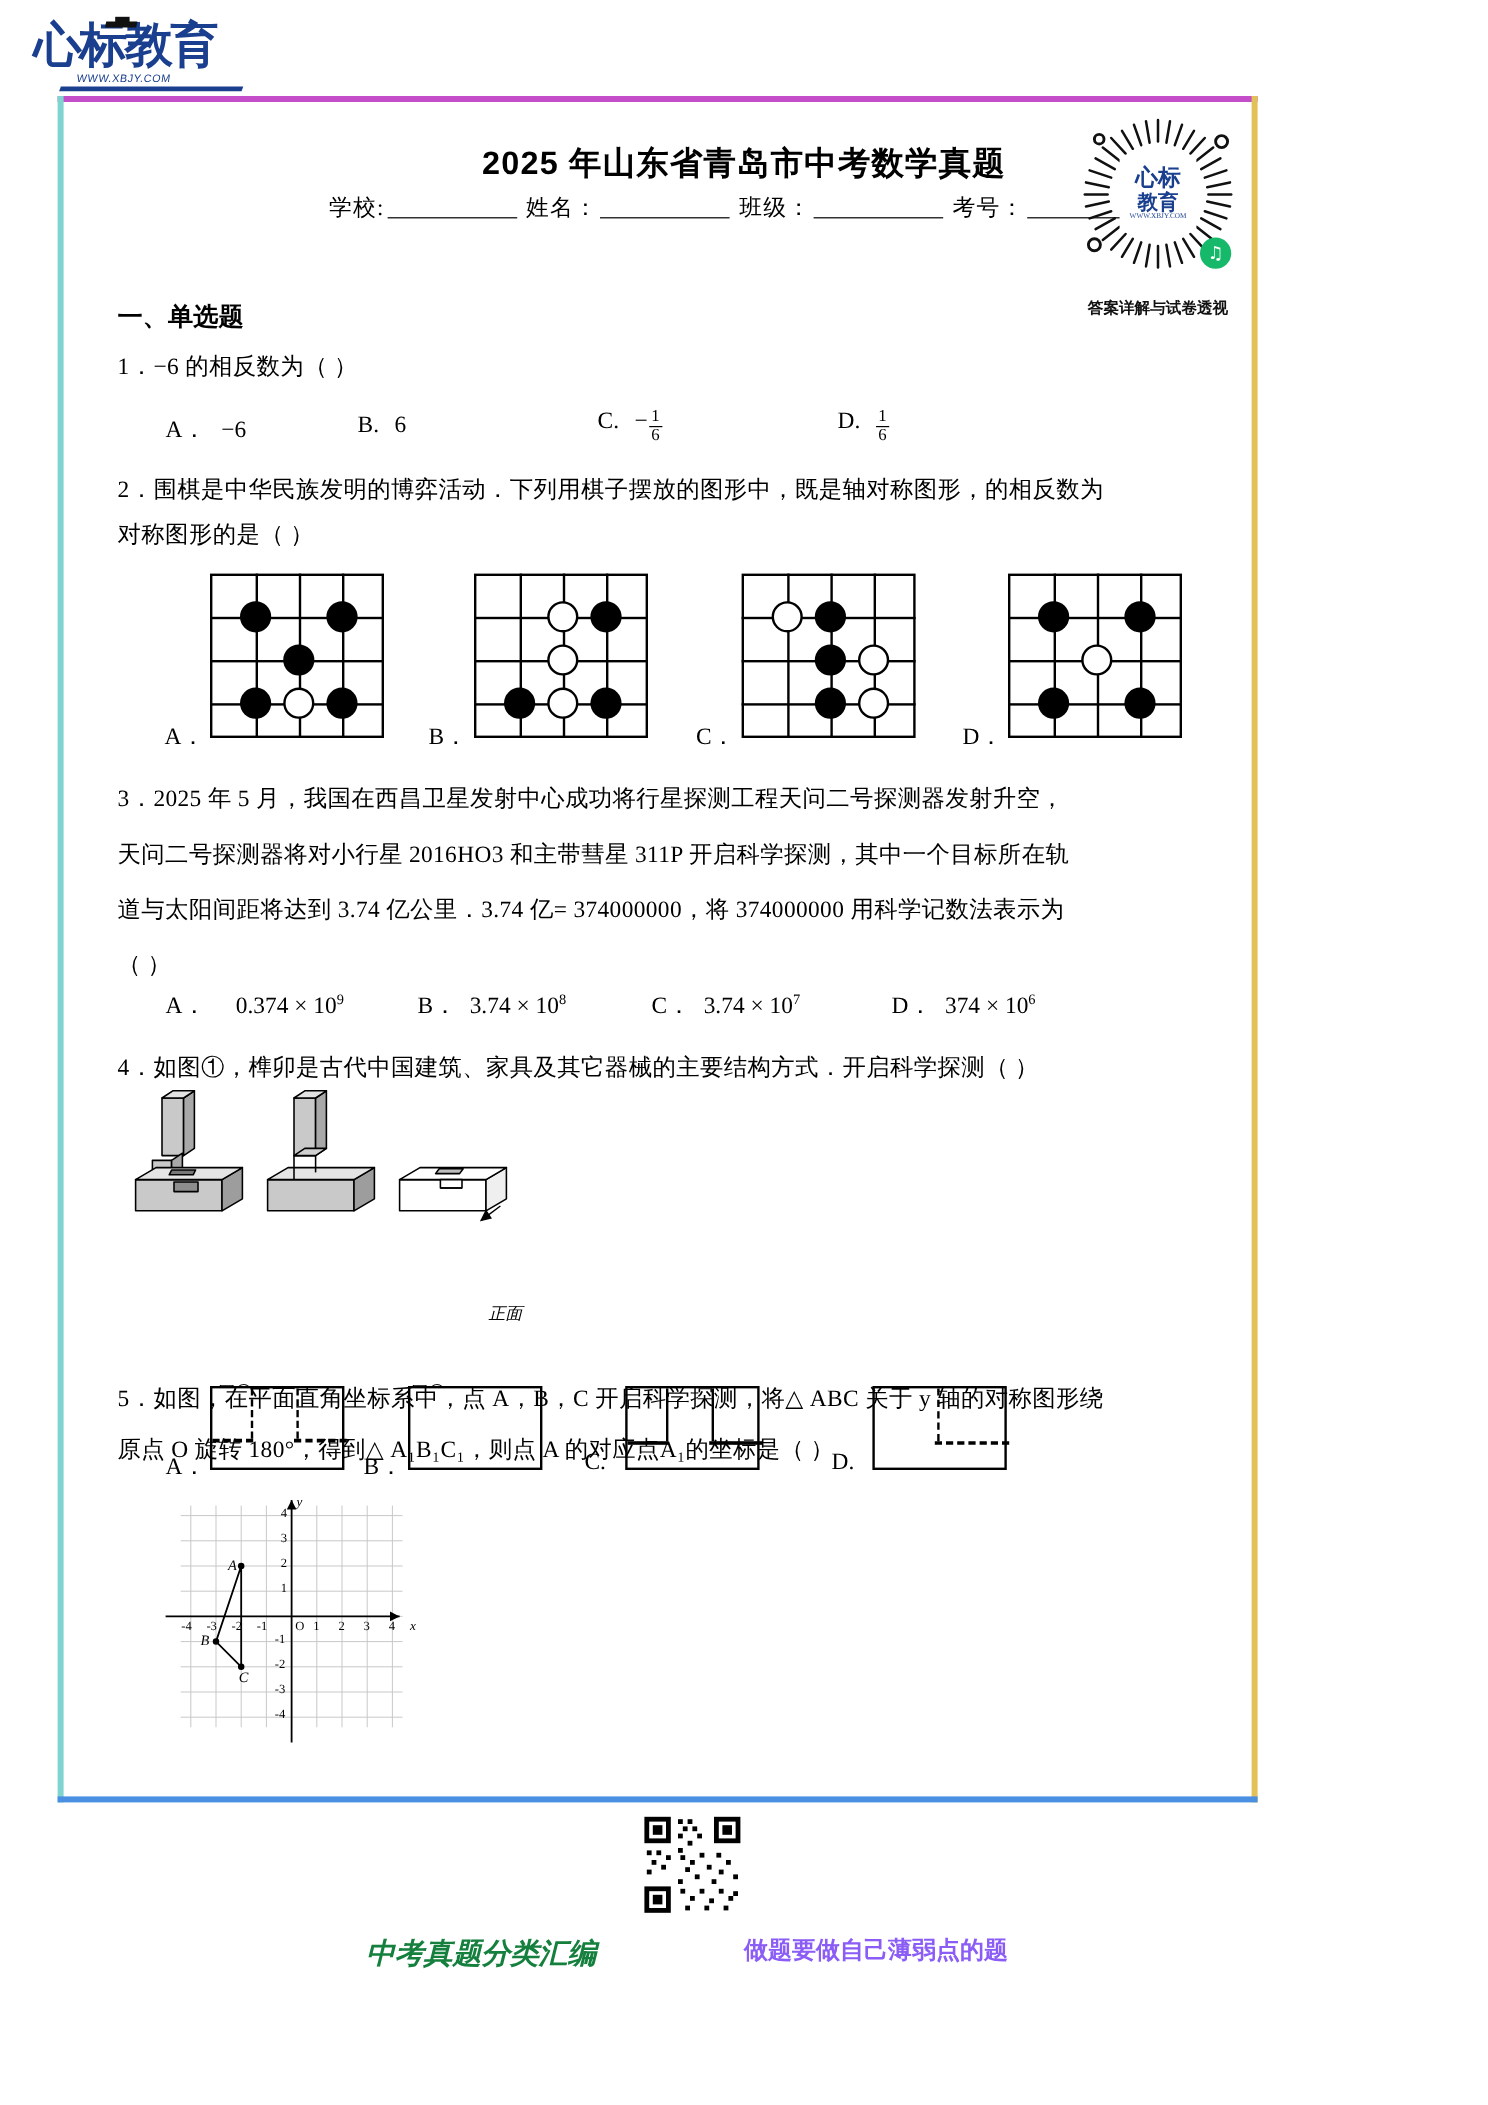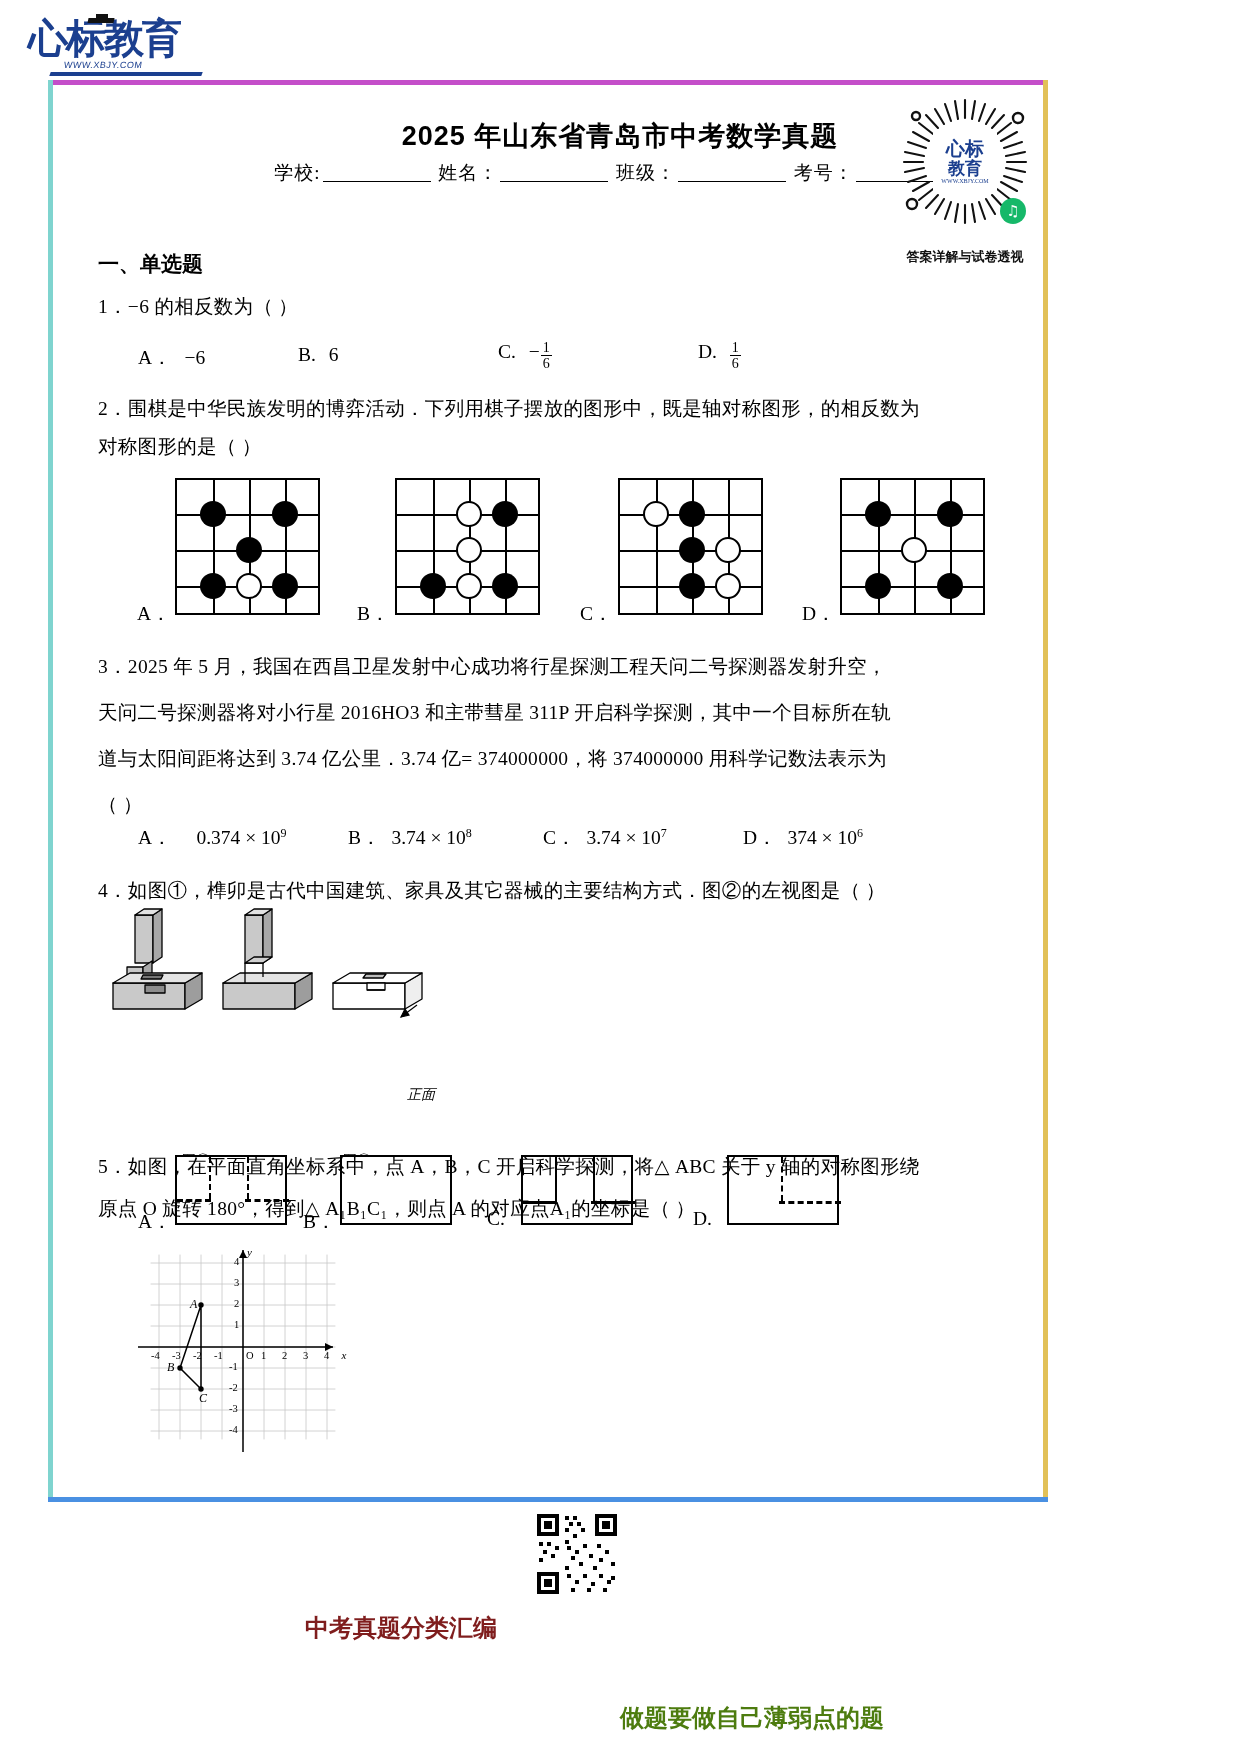--- a/index.html
+++ b/index.html
@@ -143,26 +143,26 @@
   .plane{position:absolute;left:128px;top:1232px;width:230px;height:230px;}
   .ax-label{position:absolute;font-size:11px;font-style:italic;}
   .tick-label{position:absolute;font-size:10.5px;}
   .pt-label{position:absolute;font-size:12px;font-style:italic;}
 
   
   .footer-qr{position:absolute;left:533px;top:1510px;width:88px;height:88px;}
   .footer-left{
     position:absolute;left:305px;top:1612px;
     font-family:"Liberation Sans","DejaVu Sans",sans-serif;
-    font-weight:bold;font-size:24px;color:#7f1d1d;
+    font-weight:bold;font-size:24px;color:#15803d;font-style:italic;
   }
   .footer-right{
-    position:absolute;left:620px;top:1702px;
-    font-family:"Liberation Sans","DejaVu Sans",sans-serif;
-    font-weight:bold;font-size:24px;color:#4d7c0f;
+    position:absolute;left:620px;top:1612px;
+    font-family:"Liberation Sans","DejaVu Sans",sans-serif;
+    font-weight:bold;font-size:20px;color:#8b5cf6;
   }
 </style>
 </head>
 <body>
 
 <div class="topbar">
   <div class="logo">
     <div class="logo-text">心标教育</div>
     <div class="logo-cap"></div>
     <div class="logo-underline"></div>
@@ -361,21 +361,21 @@
     <span>C．</span>
     <span style="margin-left:6px;">3.74 × 10</span><sup>7</sup>
   </div>
   <div class="opt" style="left:645px;top:0;">
     <span>D．</span>
     <span style="margin-left:6px;">374 × 10</span><sup>6</sup>
   </div>
 </div>
 
 <div class="q" style="left:98px;top:872px;">
-  <span>4．</span><span>如图①，榫卯是古代中国建筑、家具及其它器械的主要结构方式．图②的左视图是（      ）</span>
+  <span>4．</span><span>如图①，榫卯是古代中国建筑、家具及其它器械的主要结构方式．开启科学探测（      ）</span>
 </div>
 
 <svg class="iso" style="left:105px;top:905px;" width="330" height="135" viewBox="0 0 330 135">
   <g stroke="#000" stroke-width="1.3" stroke-linejoin="round">
     <polygon points="30,10 48,10 48,58 30,58" fill="#c9c9c9"></polygon>
     <polygon points="48,10 57,4 57,52 48,58" fill="#a8a8a8"></polygon>
     <polygon points="30,10 39,4 57,4 48,10" fill="#e2e2e2"></polygon>
     <polygon points="22,62 38,62 38,78 22,78" fill="#c9c9c9"></polygon>
     <polygon points="38,62 47,56 47,72 38,78" fill="#a8a8a8"></polygon>
     <polygon points="8,78 80,78 80,104 8,104" fill="#c9c9c9"></polygon>

